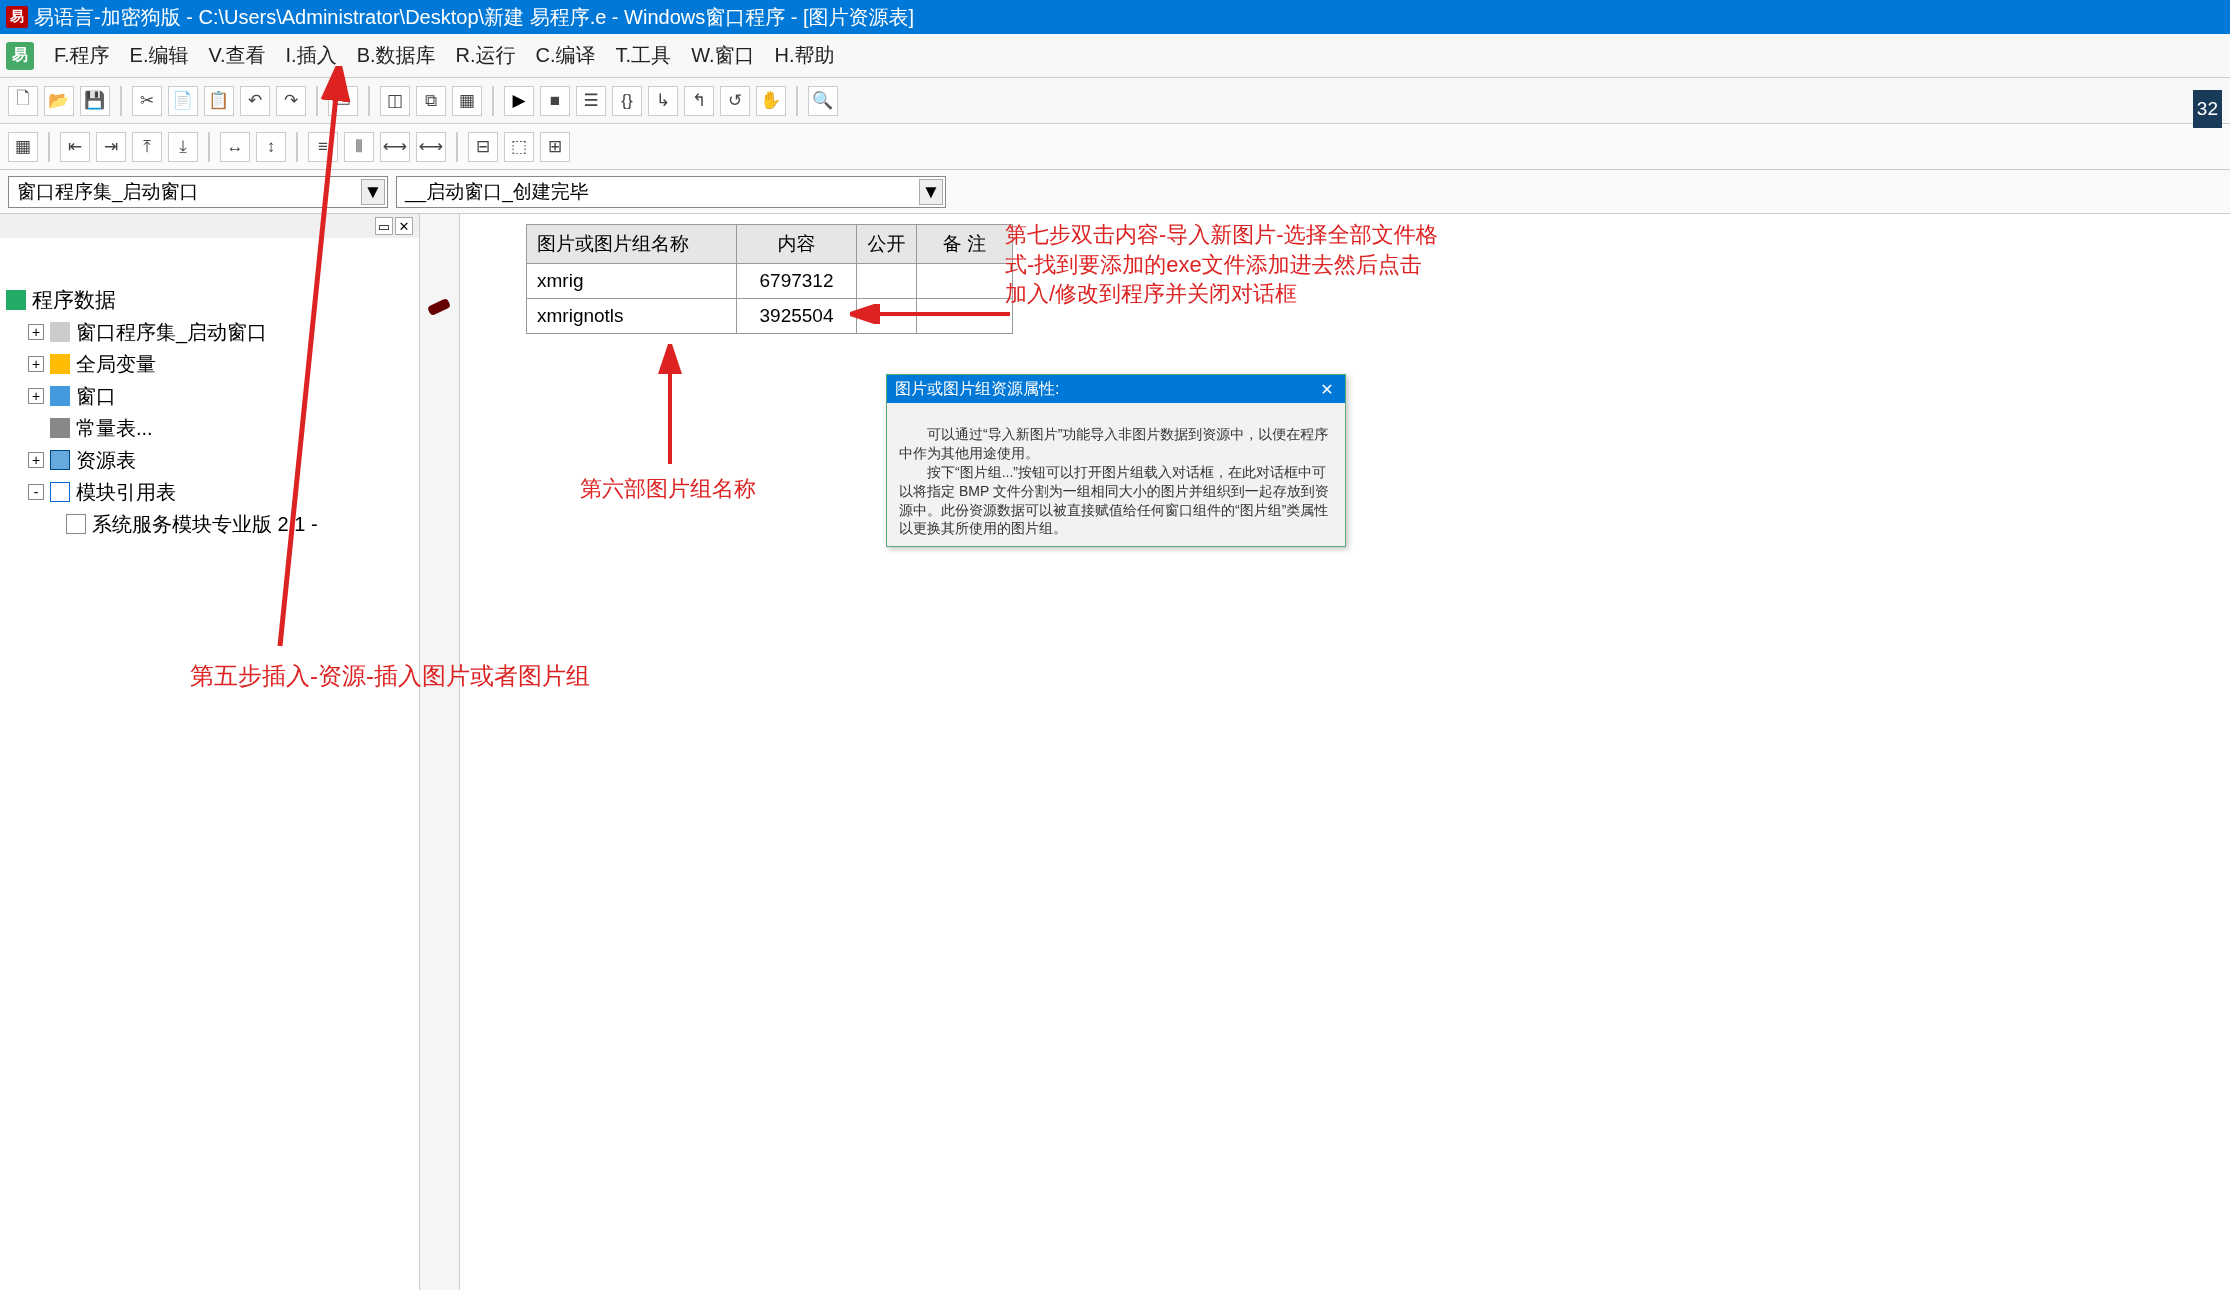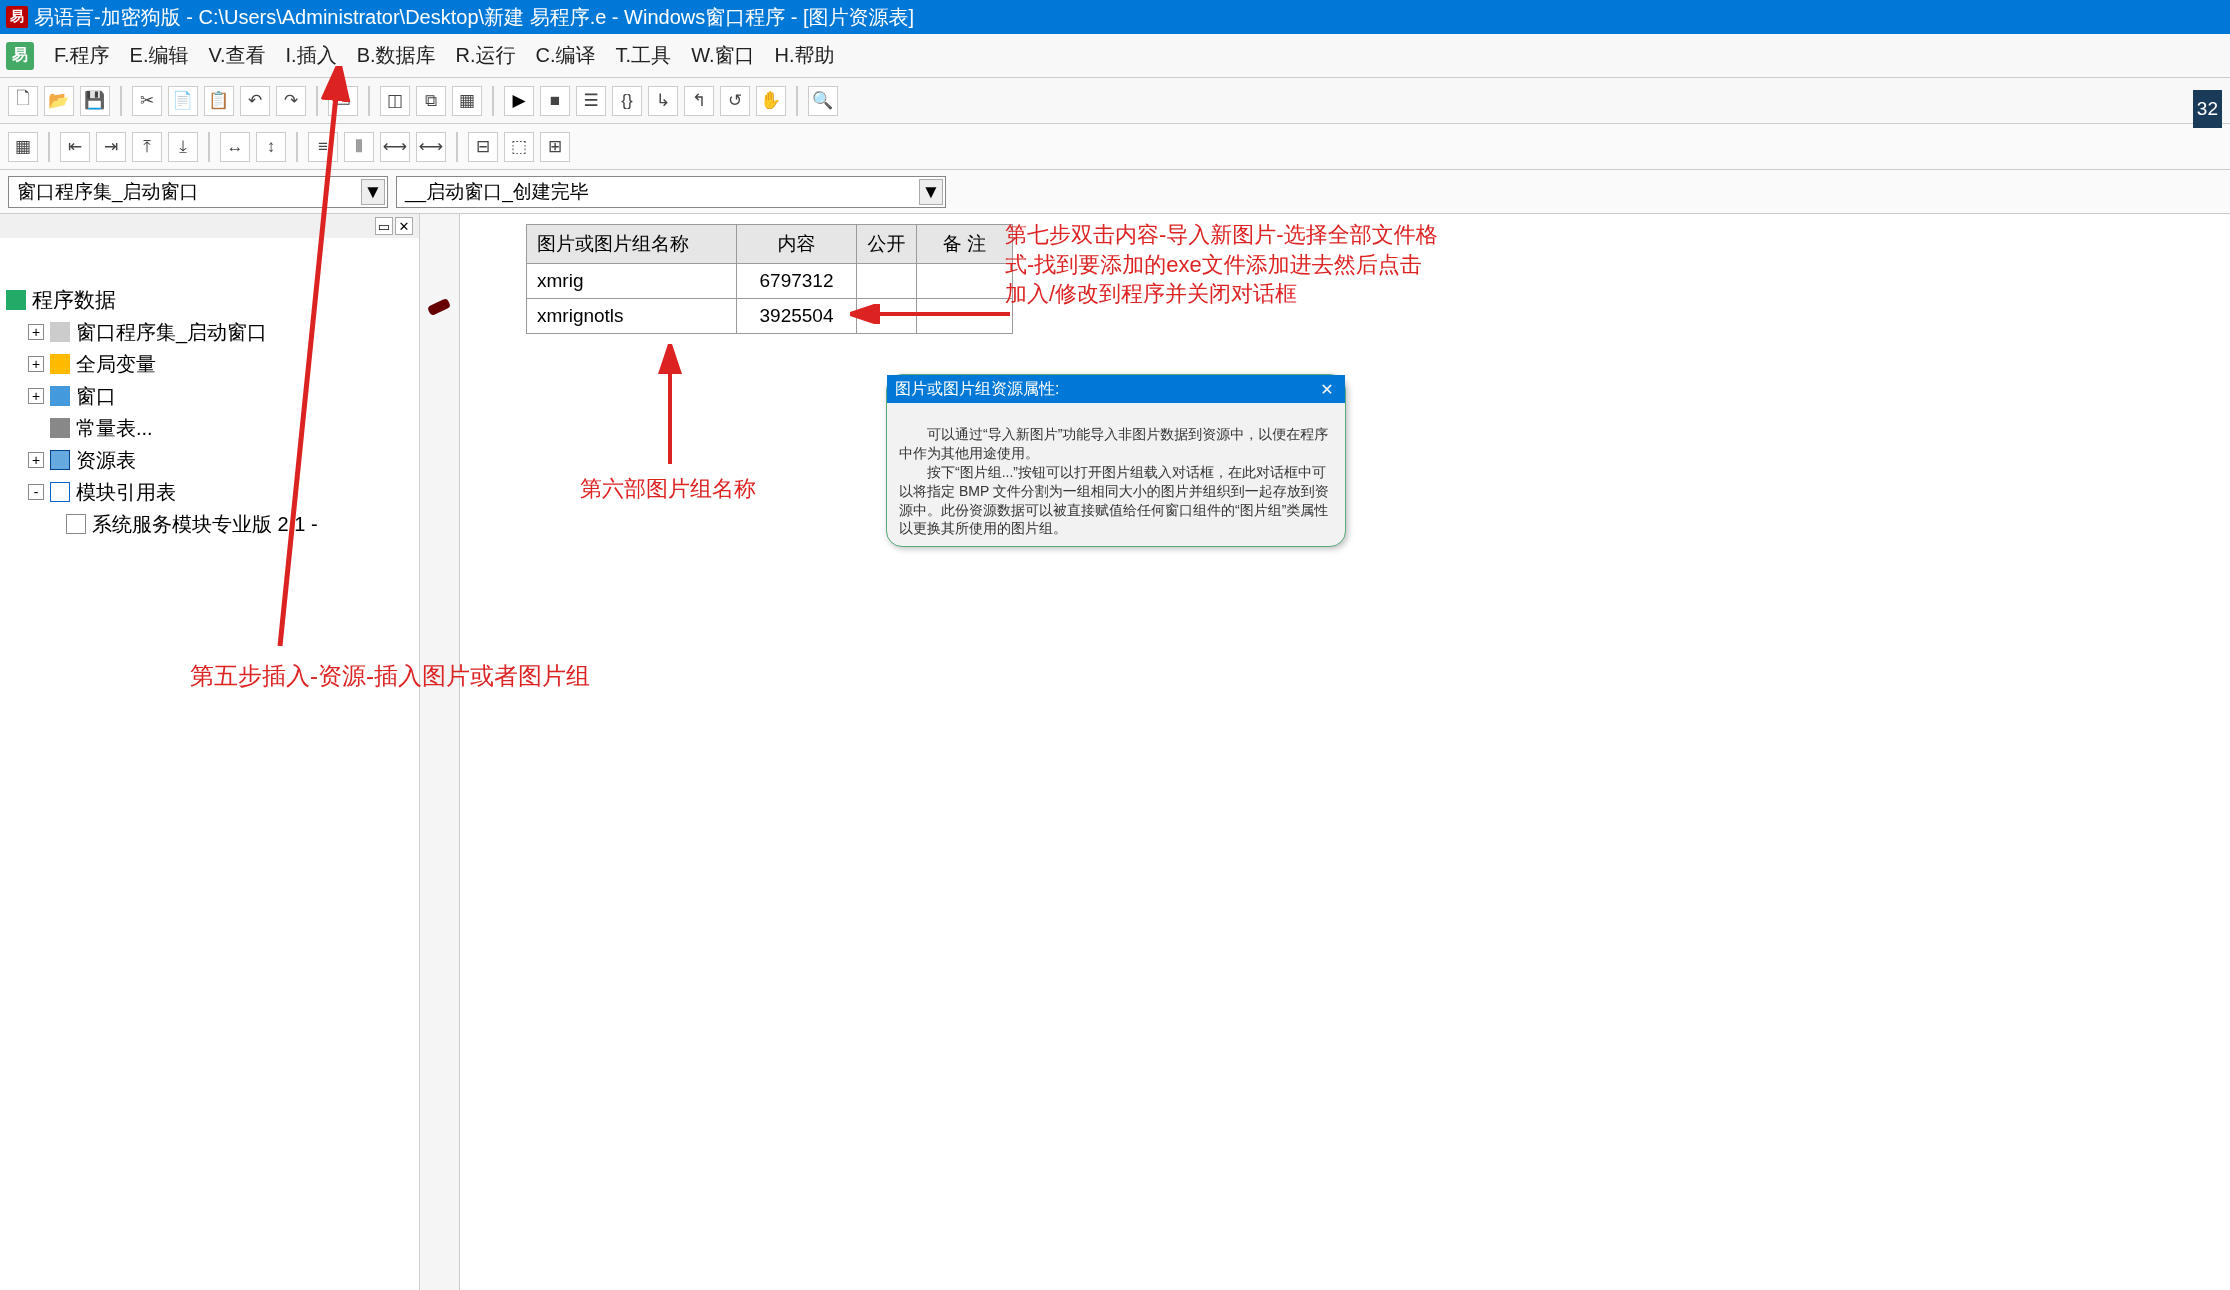--- a/index.html
+++ b/index.html
@@ -243,21 +243,21 @@
     <svg class="arrow-svg" style="left:390px; top:90px;" width="170" height="20">
       <defs>
           <marker id="ah2" markerWidth="10" markerHeight="10" refX="5" refY="3" orient="auto">
             <path d="M0,0 L0,6 L9,3 z" fill="#d22"></path>
           </marker>
         </defs>
       <line x1="160" y1="10" x2="10" y2="10" stroke="#d22" stroke-width="4" marker-end="url(#ah2)"></line>
     </svg>
     <div class="annot-red" style="left:545px; top:6px; width:440px; line-height:1.35;">第七步双击内容-导入新图片-选择全部文件格式-找到要添加的exe文件添加进去然后点击 加入/修改到程序并关闭对话框</div>
 
-    <div class="dialog" style="left:426px; top:160px;border-radius:16px;">
+    <div class="dialog" style="left:426px; top:160px;">
       <div class="dlg-title">
         <span>图片或图片组资源属性:</span>
         <span class="dlg-close">✕</span>
       </div>
       <div class="dlg-body">
         <div class="dlg-help" style="white-space:pre-wrap;">　　可以通过“导入新图片”功能导入非图片数据到资源中，以便在程序中作为其他用途使用。
 　　按下“图片组...”按钮可以打开图片组载入对话框，在此对话框中可以将指定 BMP 文件分割为一组相同大小的图片并组织到一起存放到资源中。此份资源数据可以被直接赋值给任何窗口组件的“图片组”类属性以更换其所使用的图片组。</div>
       </div>
     </div>
   </div>

